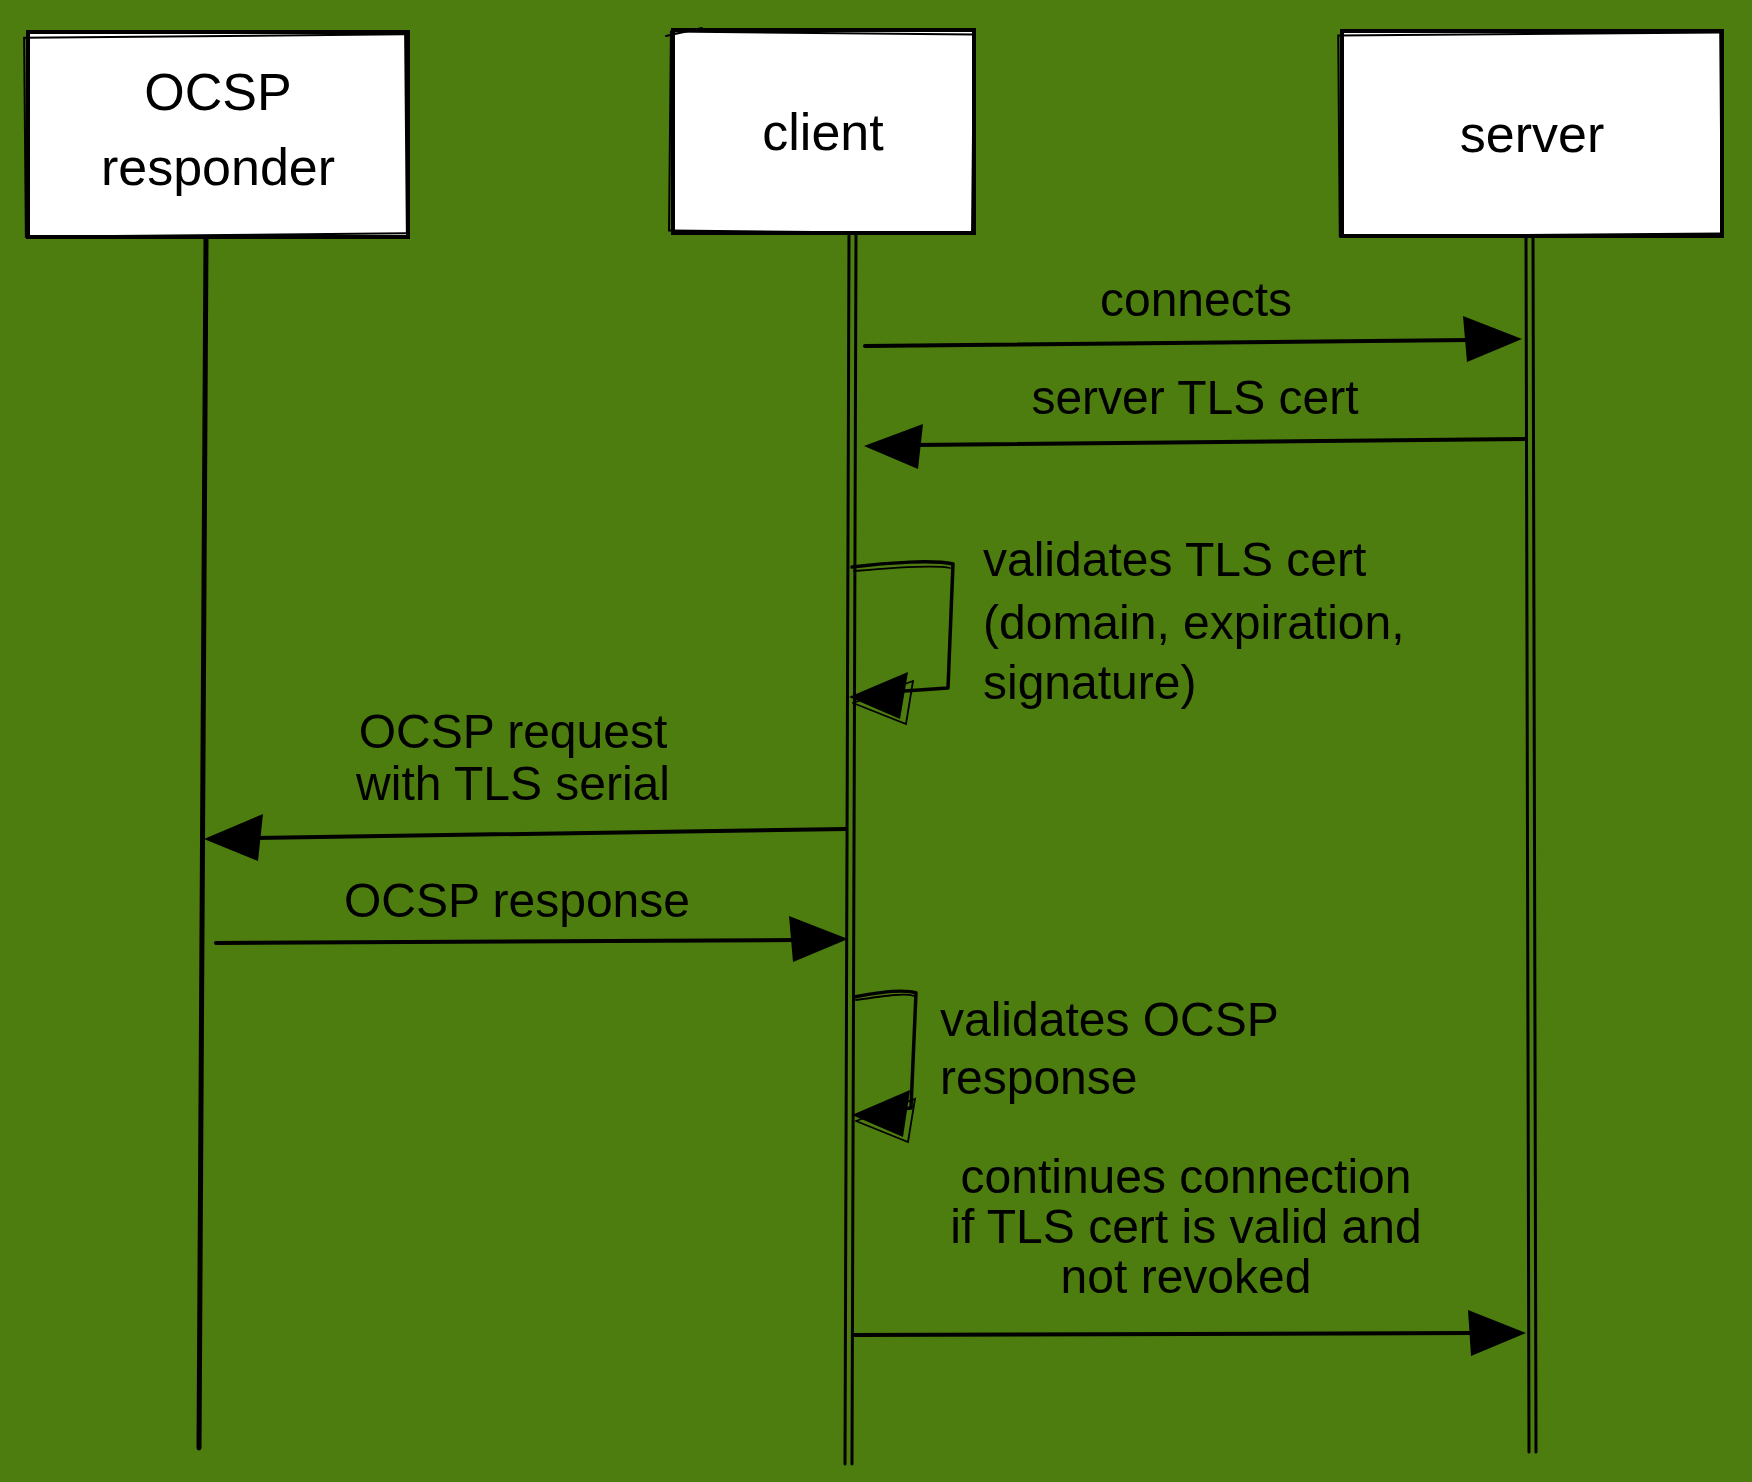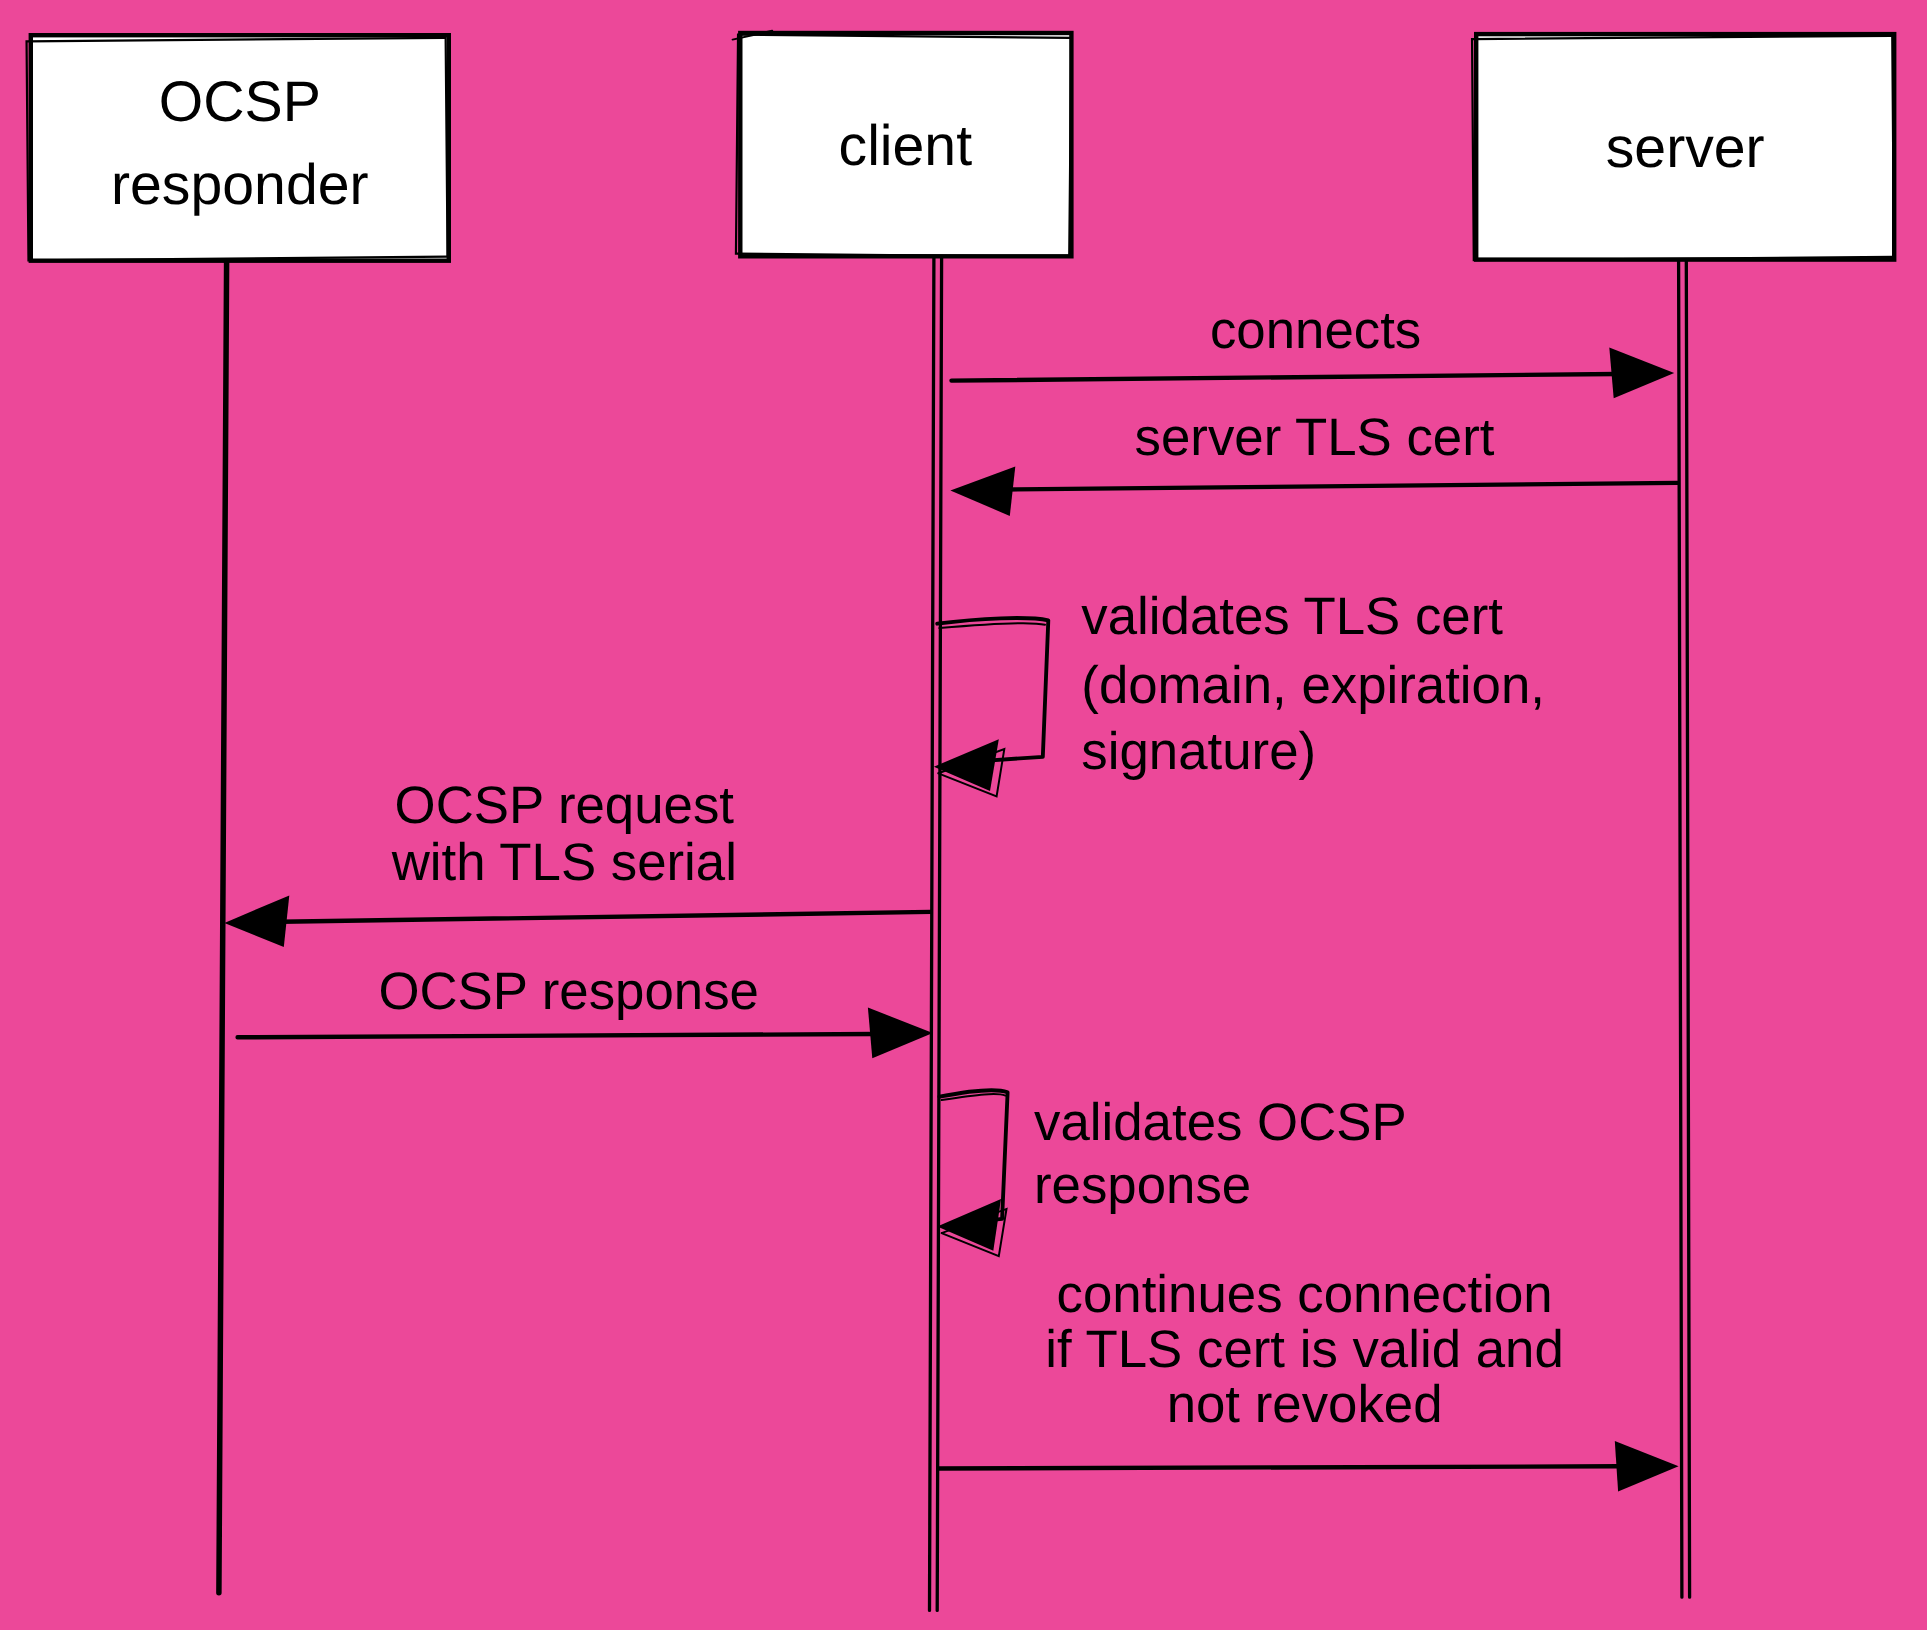--- a/index.html
+++ b/index.html
@@ -4,21 +4,21 @@
 <style>
   html, body {
     margin: 0;
     padding: 0;
     background: #ffffff;
   }
   .stage {
     position: relative;
     width: 1752px;
     height: 1482px;
-    background: #ec4899;
+    background: #4d7c0f;
     overflow: hidden;
   }
   svg { display: block; }
   text {
     font-family: "Liberation Sans", sans-serif;
     fill: #000000;
   }
   .actor-label { font-size: 52px; }
   .msg-label   { font-size: 48px; }
   .ink-stroke  { stroke: #000000; fill: none; }

